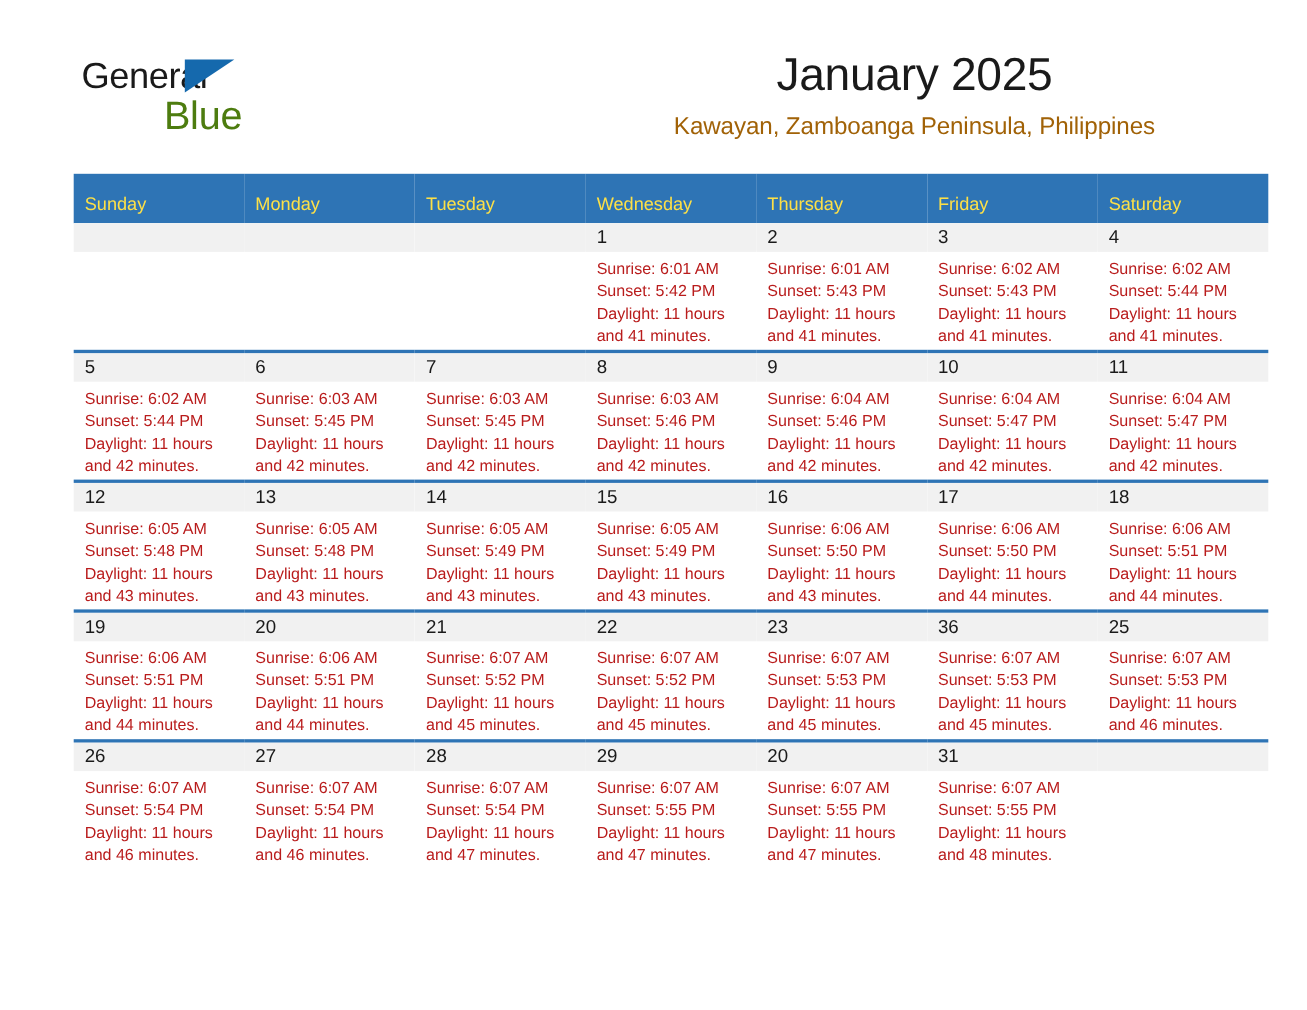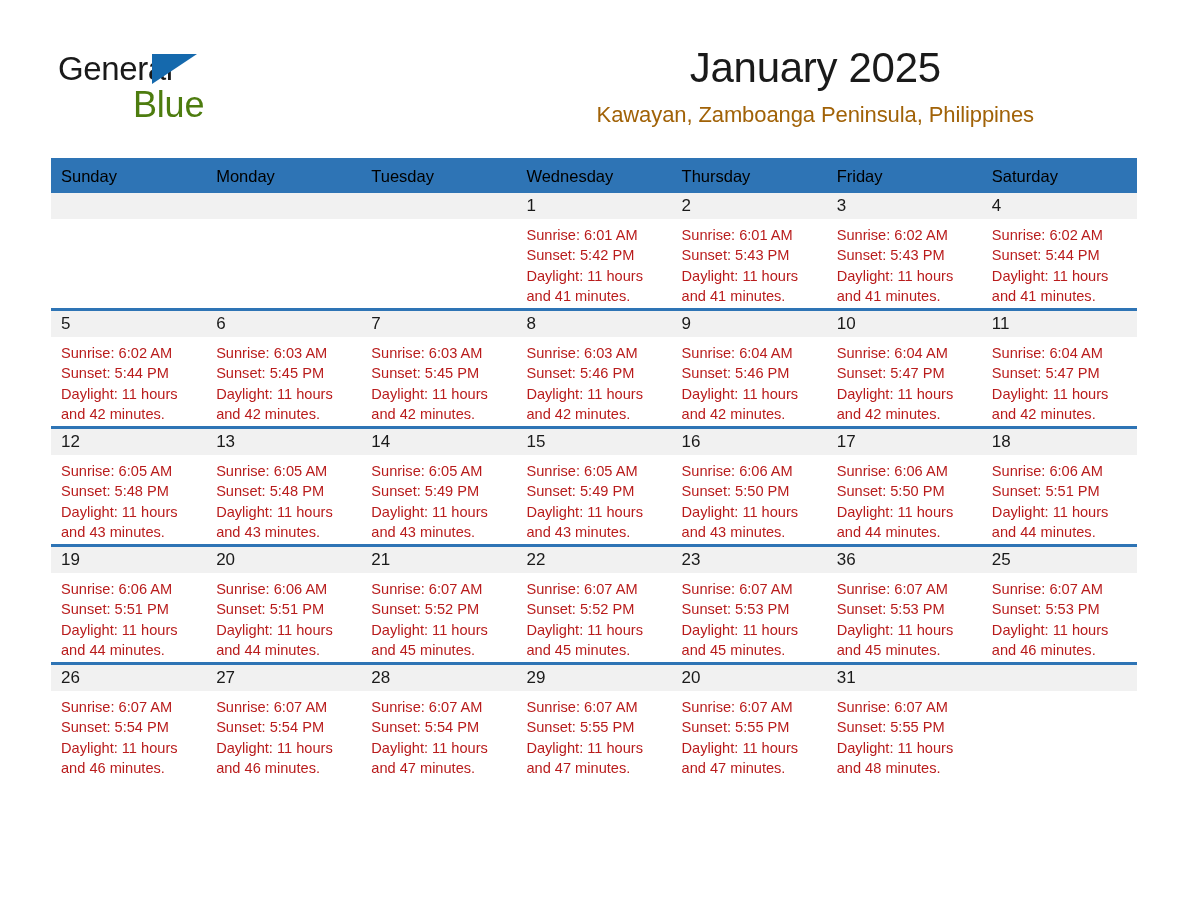--- a/index.html
+++ b/index.html
@@ -13,20 +13,21 @@
     font-family: "Liberation Sans", sans-serif;
     color: #000000;
     overflow: hidden;
   }
 
   .page {
     position: relative;
     width: 1092px;
     height: 918px;
     box-sizing: border-box;
+    margin-left: 16px;
   }
 
   
   .header {
     position: relative;
     height: 108px;
     padding: 0 52px;
   }
 
   .brand {
@@ -95,25 +96,25 @@
     position: absolute;
     left: 51px;
     top: 158px;
     width: 1086px;
     border-collapse: collapse;
     table-layout: fixed;
   }
 
   .calendar th {
     background: #2e74b5;
-    color: #000000;
+    color: #fde047;
     font-weight: normal;
     font-size: 16.5px;
     text-align: left;
-    padding: 9px 0 7px 10px;
+    padding: 19px 0 7px 10px;
     height: 18px;
     vertical-align: middle;
     border: none;
   }
 
   .calendar td {
     width: 155px;
     height: 115px;
     vertical-align: top;
     padding: 0;

